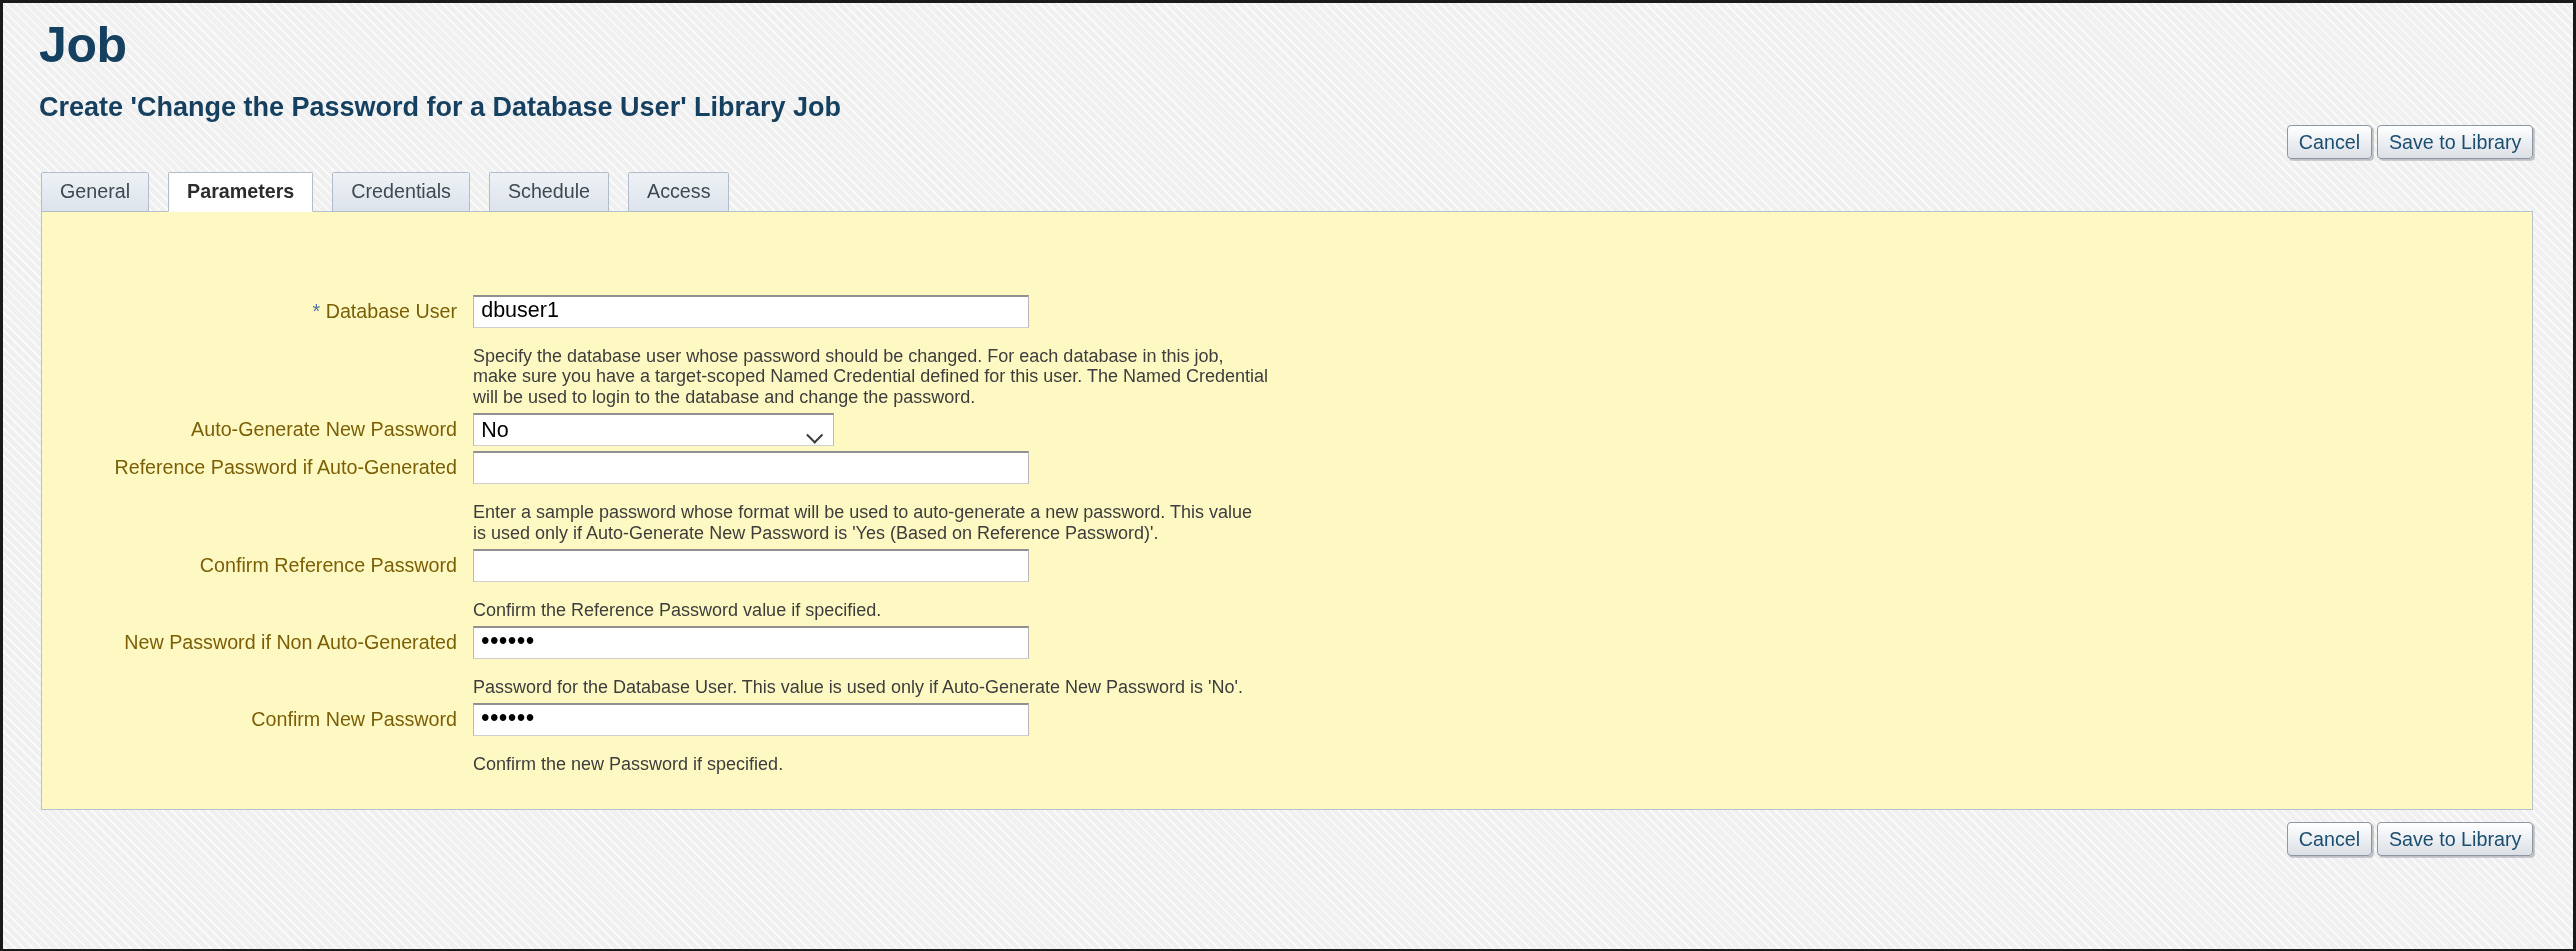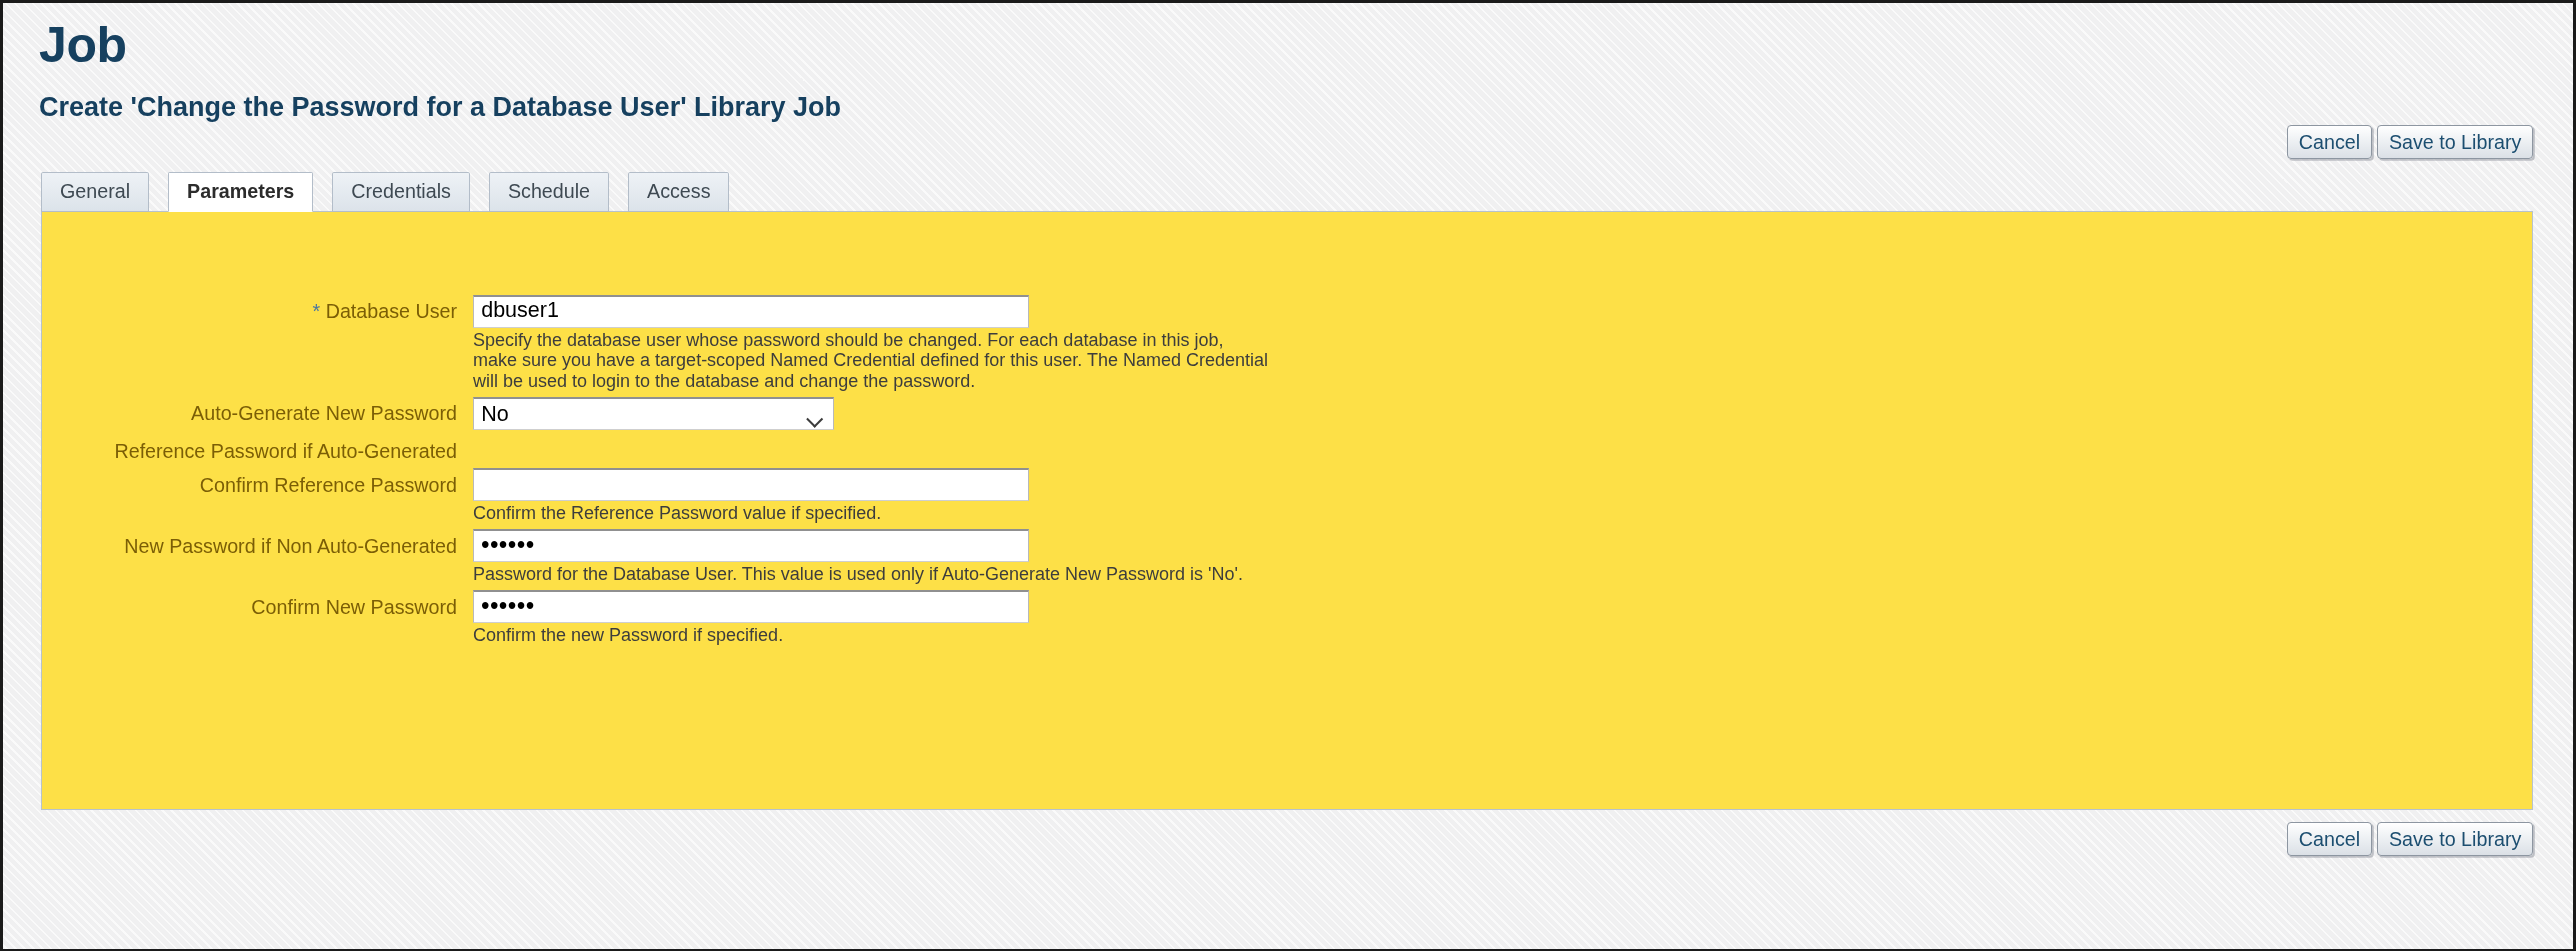--- a/index.html
+++ b/index.html
@@ -68,21 +68,21 @@
     border-bottom:0.9px solid #ffffff;
     font-weight:bold; color:#2c2c2c;
     cursor:default;
   }
 
   
   .panel {
     position:relative; z-index:1;
     margin:0 40px 0 38px;
     height:599px;
-    background:#fde047;
+    background:#fef9c3;
     border:0.9px solid #b7c2cd;
     padding-top:83px;
   }
 
   .form-row { display:flex; margin-bottom:5.4px; }
   .label-cell {
     width:415px; flex:0 0 415px;
     text-align:right; padding-top:6.3px;
     font-size:19.7px; line-height:21.5px;
     color:#7b5e06;
@@ -119,21 +119,21 @@
   .chev {
     flex:0 0 auto;
     width:11.6px; height:11.6px;
     border-right:2.7px solid #3c3c3c;
     border-bottom:2.7px solid #3c3c3c;
     transform:rotate(45deg) translateY(-2.7px);
     margin-right:3.6px;
   }
 
   .help {
-    margin-top:2px;
+    margin-top:18px;
     max-width:796px;
     font-size:18px; line-height:20.6px;
     color:#3d3d3d;
   }
 </style>
 </head>
 <body>
 
 <h1 class="page-title">Job</h1>
 <h2 class="page-subtitle">Create 'Change the Password for a Database User' Library Job</h2>
@@ -172,20 +172,24 @@
         <span class="sel-value">No</span>
         <span class="chev"></span>
       </div>
     </div>
   </div>
 
   <div class="form-row">
     <div class="label-cell">
       <span>Reference Password if Auto-Generated</span>
     </div>
+    <div class="field-cell">
+      <input type="text" class="txt pwd" value="" style="">
+      <div class="help">Enter a sample password whose format will be used to auto-generate a new password. This value is used only if Auto-Generate New Password is 'Yes (Based on Reference Password)'.</div>
+    </div>
   </div>
 
   <div class="form-row">
     <div class="label-cell">
       <span>Confirm Reference Password</span>
     </div>
     <div class="field-cell">
       <input type="text" class="txt pwd" value="" style="">
       <div class="help">Confirm the Reference Password value if specified.</div>
     </div>

